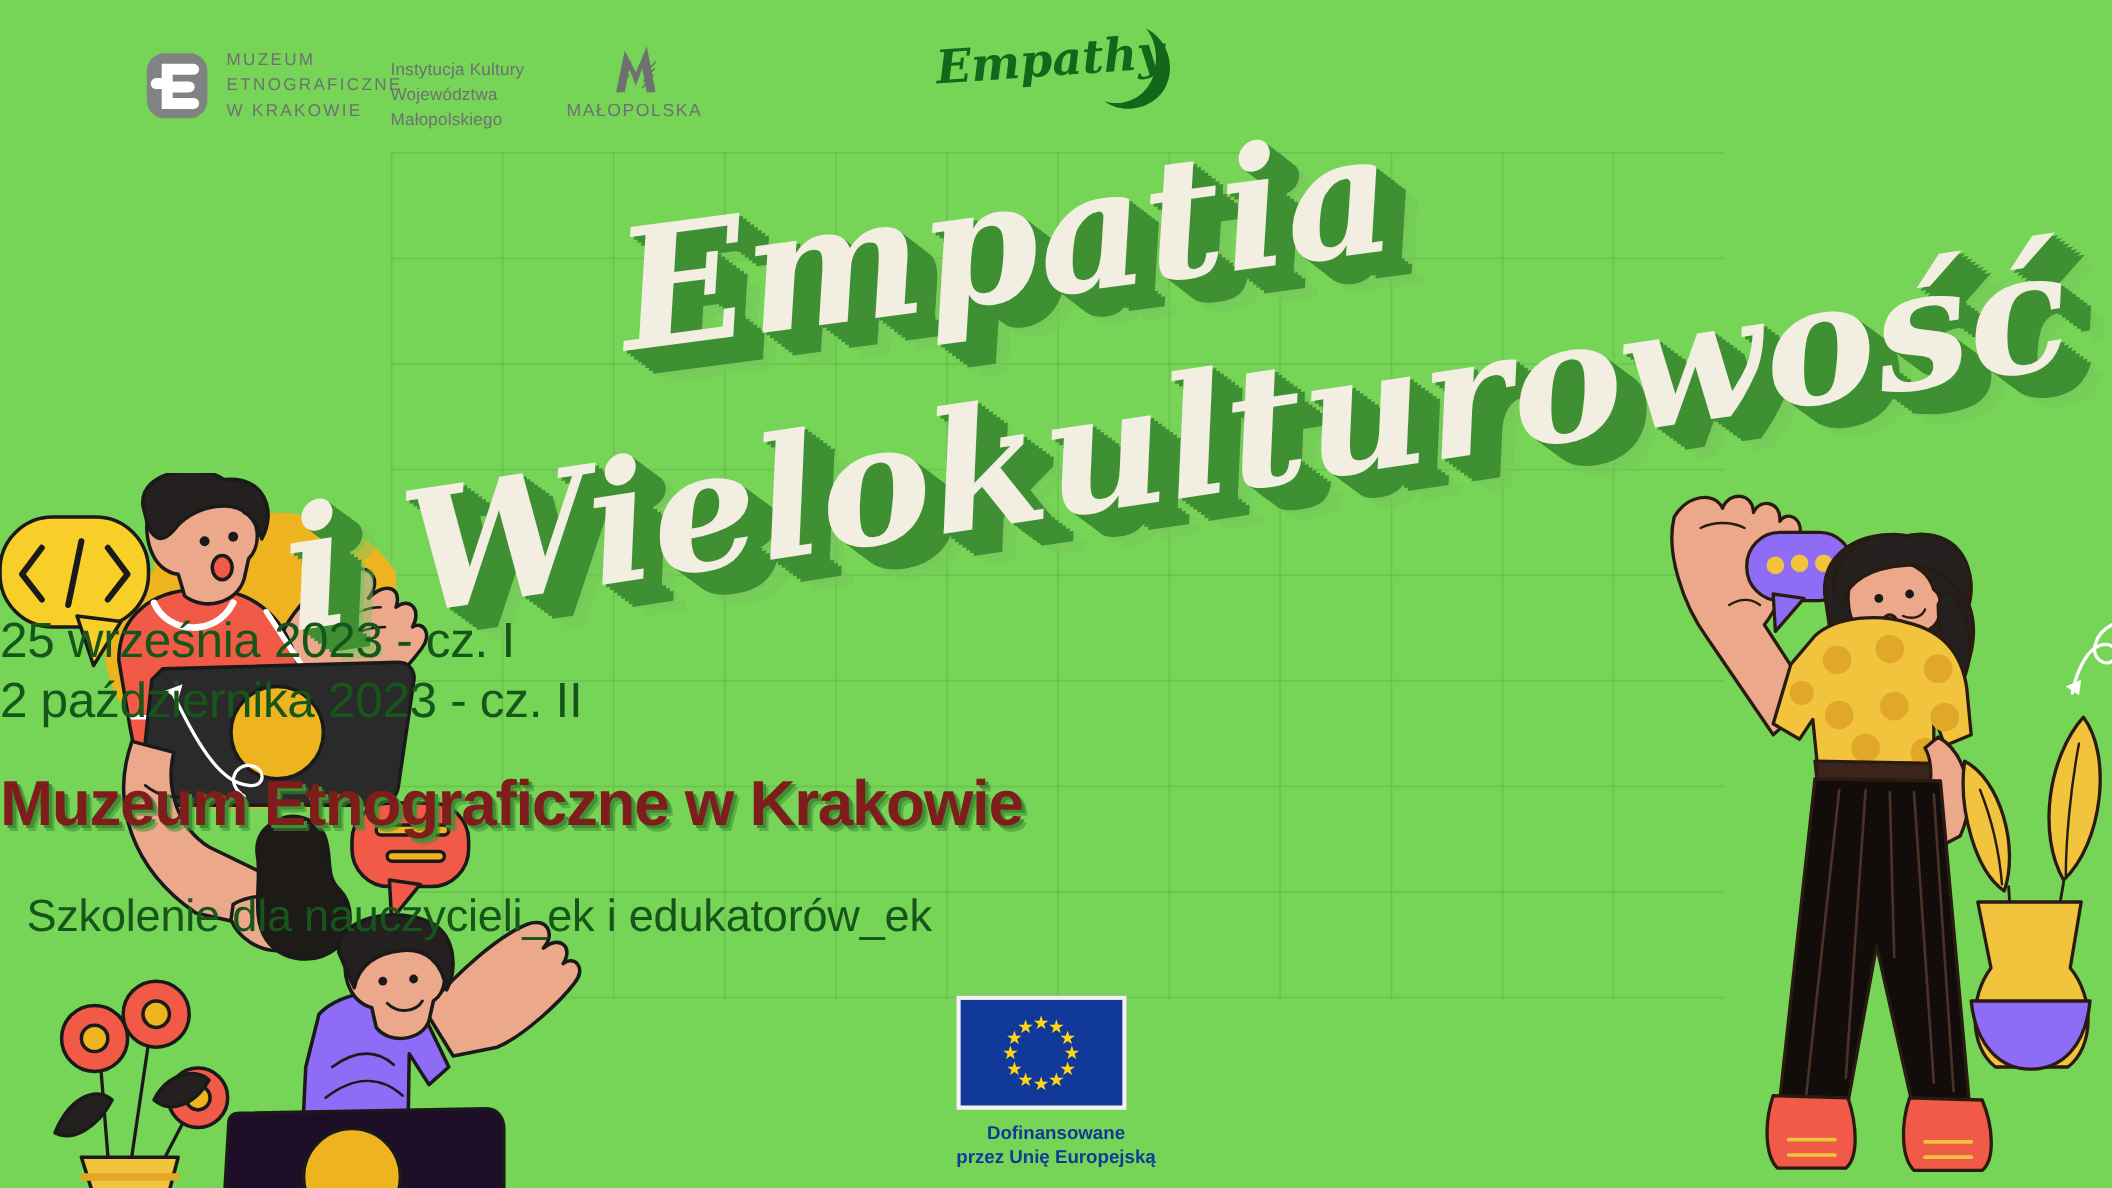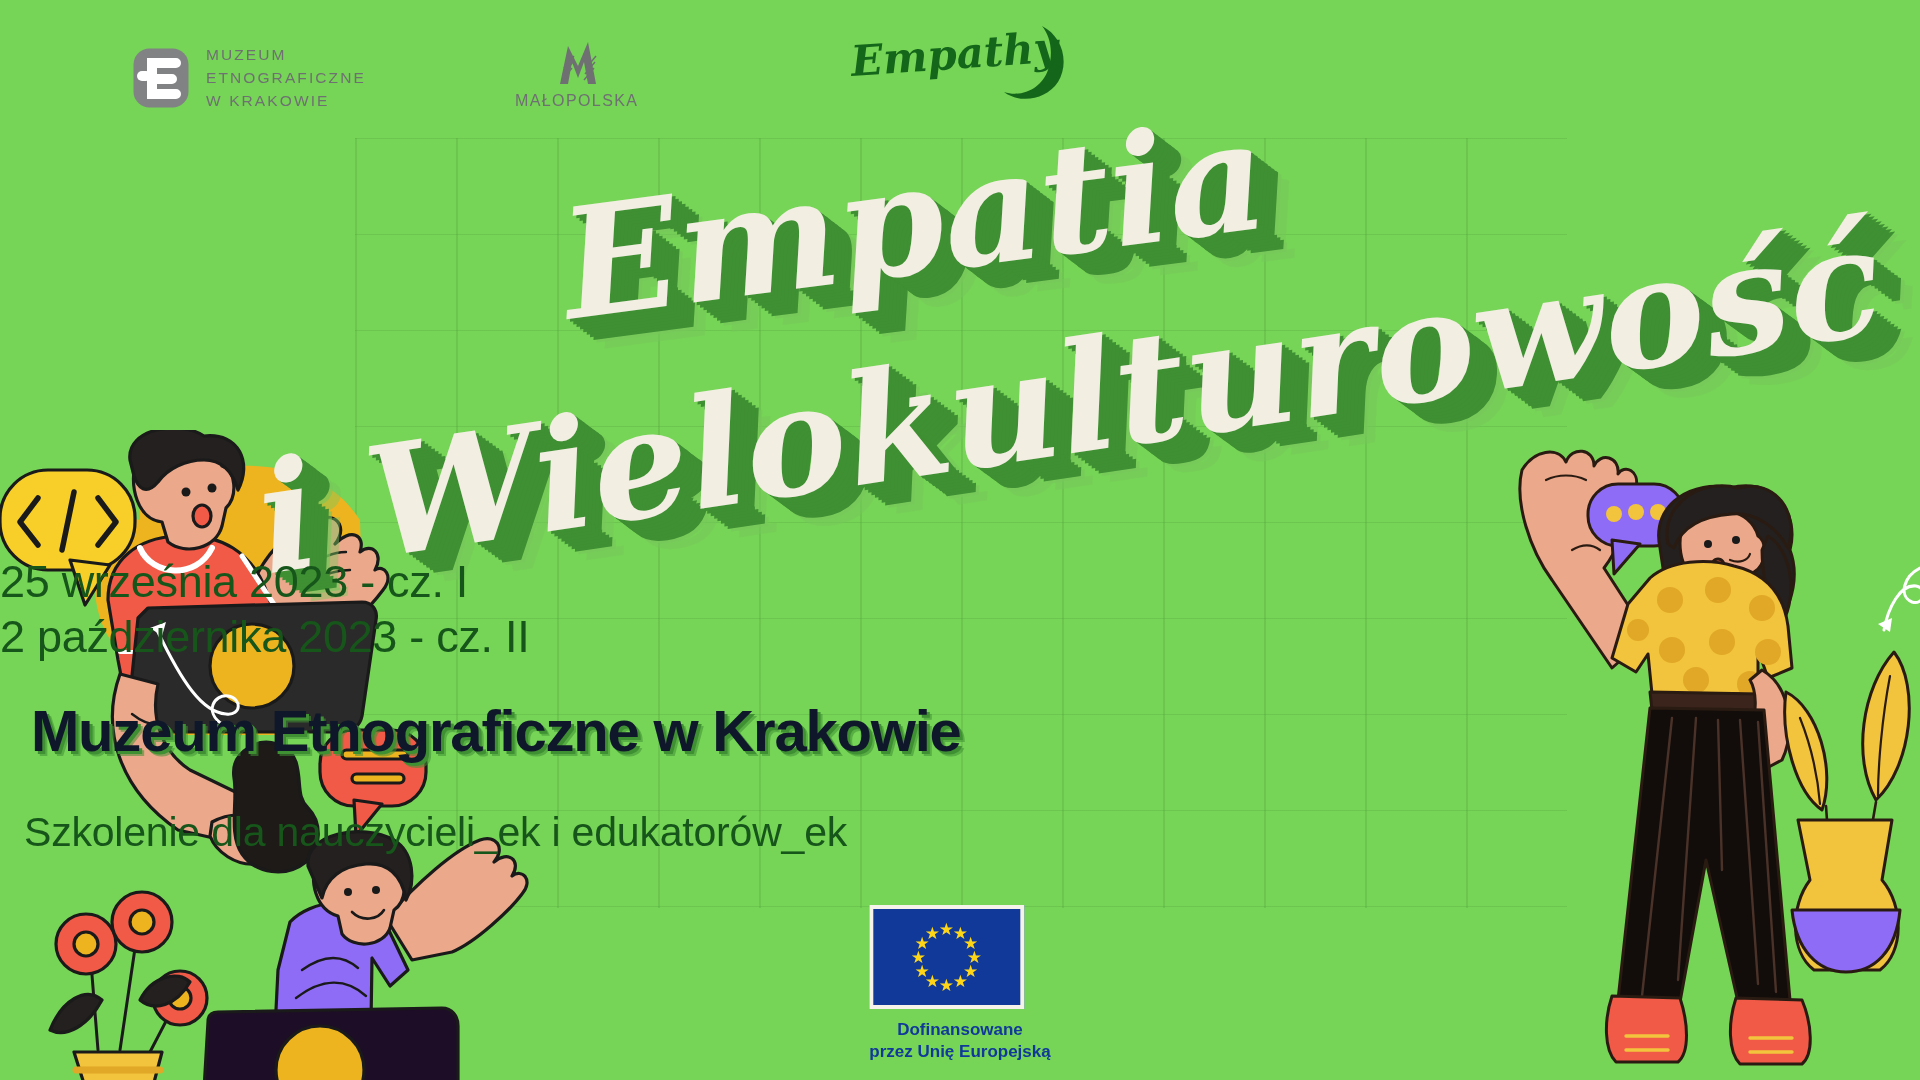--- a/index.html
+++ b/index.html
@@ -63,24 +63,23 @@
   .script-1{left:560px;top:130px;font-size:152px;transform:rotate(-7.5deg);}
   .script-2{left:250px;top:310px;font-size:152px;transform:rotate(-8.5deg);}
 
   
   .info{position:absolute;left:0;top:555px;width:1920px;text-align:left;}
   .date-line{
     color:#17561a;font-size:45px;font-weight:500;line-height:1.22;letter-spacing:-.3px;
   }
   .venue{
     margin-top:32px;
-    color:#0f172a;font-size:58px;font-weight:700;letter-spacing:-1.2px;
+    color:#7f1d1d;font-size:58px;font-weight:700;letter-spacing:-1.2px;
     font-stretch:condensed;
     text-shadow:3px 3px 0 #3f8f33, 5px 5px 0 rgba(63,143,51,.55);
-    padding-left:31px;
   }
   .audience{
     margin-top:45px;color:#17561a;font-size:41px;font-weight:500;letter-spacing:-.2px;margin-left:24px;
   }
 
   
   .eu{position:absolute;left:50%;transform:translateX(-50%);top:905px;text-align:center;}
   .eu-flag{
     width:155px;height:104px;background:#10399a;border:4px solid #f6f4ea;
     position:relative;box-sizing:border-box;
@@ -313,20 +312,25 @@
                  A5 5 0 0 1 44 52 H15 Z" fill="#ffffff"></path>
         <rect x="5" y="24" width="14" height="10" rx="5" fill="#ffffff"></rect>
       </svg>
       <div class="mus-txt">
         <div>MUZEUM</div>
         <div>ETNOGRAFICZNE</div>
         <div>W KRAKOWIE</div>
       </div>
     </div>
 
+    <div class="ik-txt">
+      <div>Instytucja Kultury</div>
+      <div>Województwa</div>
+      <div>Małopolskiego</div>
+    </div>
 
     <div class="malo">
       <svg class="malo-mark" viewBox="0 0 62 44">
         <path d="M14 44 L 22 6 L 32 26 L 42 2 L 50 44 L 42 44 L 38 22 L 32 38 L 26 22 L 22 44 Z" fill="#6f7072"></path>
         <g stroke="#6f7072" stroke-width="1.4">
           <path d="M16 40 L 26 28"></path>
             <path d="M17 34 L 27 22"></path>
             <path d="M18 28 L 28 16"></path>
           <path d="M38 40 L 48 28"></path>
             <path d="M39 34 L 49 22"></path>

